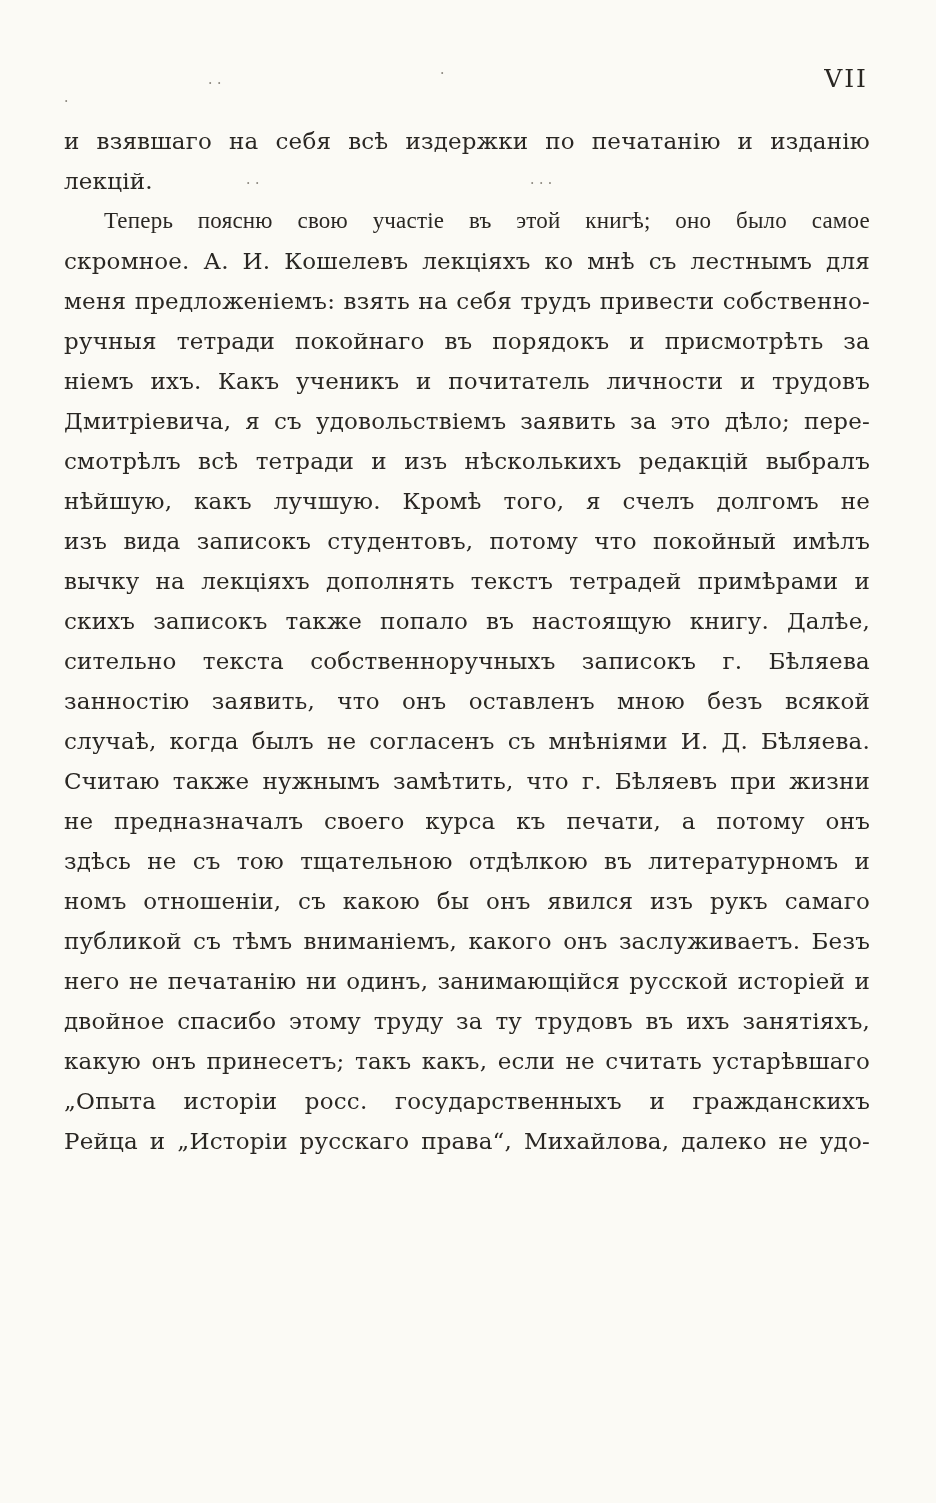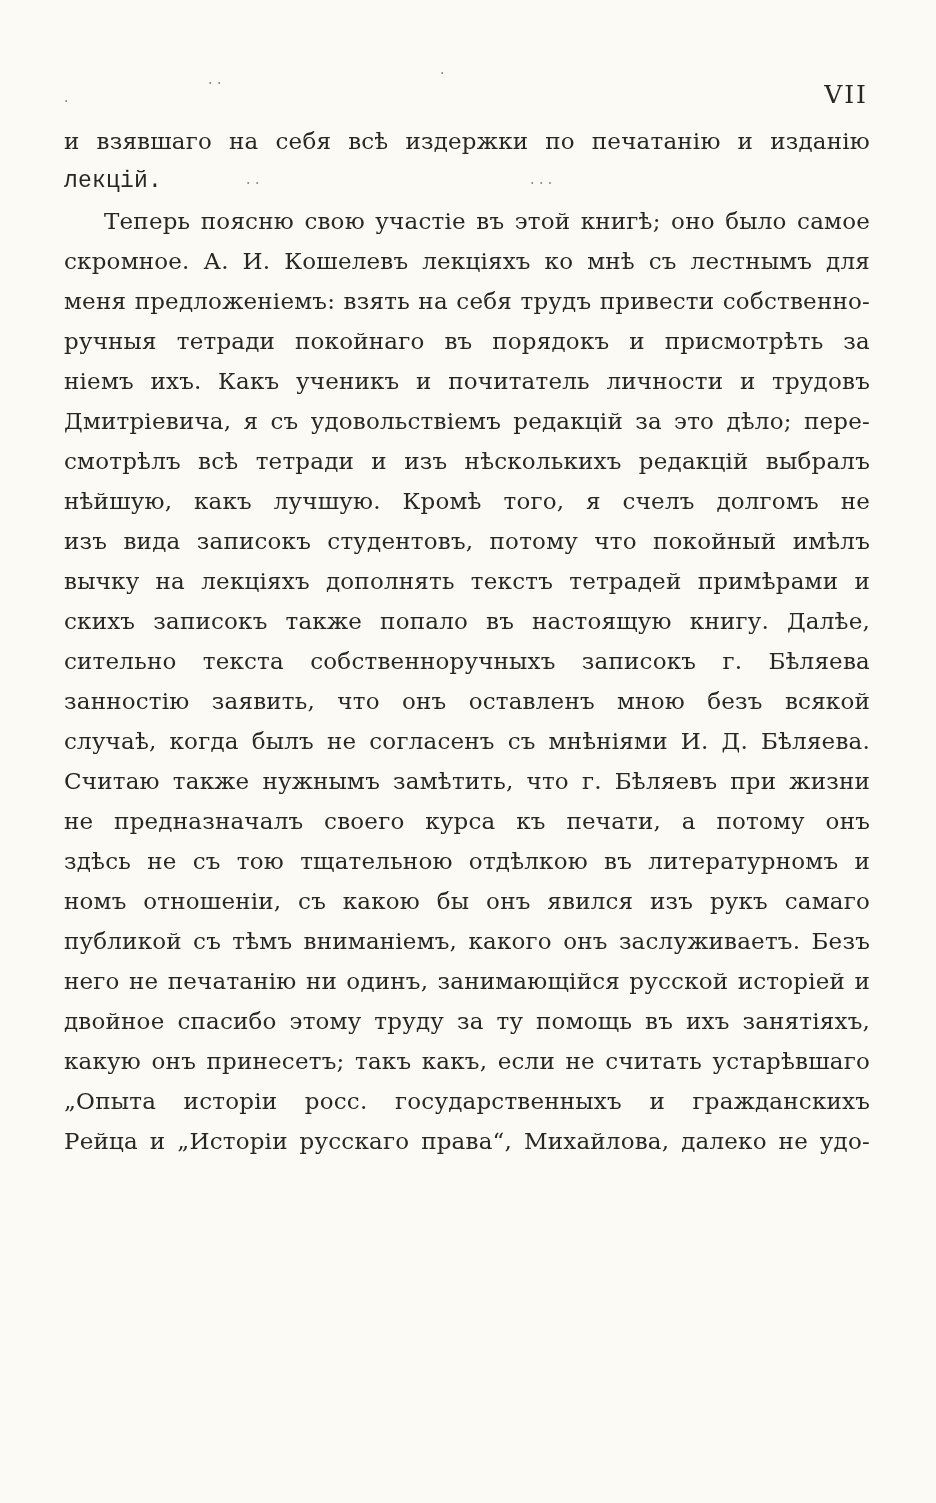--- a/index.html
+++ b/index.html
@@ -17,21 +17,20 @@
     font-family: "DejaVu Serif", "Liberation Serif", serif;
     overflow: hidden;
   }
   .page-number {
     position: absolute;
     top: 64px;
     right: 68px;
     font-size: 25px;
     letter-spacing: 2px;
     color: #2a2723;
-    margin-top: 16px;
   }
   .text-block {
     position: absolute;
     top: 121px;
     left: 64px;
     width: 806px;
   }
   .line {
     height: 40px;
     line-height: 40px;
@@ -39,24 +38,24 @@
     letter-spacing: 0.2px;
     word-spacing: 1px;
     text-align: justify;
     text-align-last: justify;
     white-space: normal;
     overflow: hidden;
   }
   .line.end {
     text-align: left;
     text-align-last: left;
-    font-family: Liberation Mono, monospace;
   }
   .line.indent {
     text-indent: 40px;
+    font-family: Liberation Serif, serif;
   }
   .speck {
     position: absolute;
     color: #8a867d;
     font-size: 14px;
     line-height: 1;
   }
 </style>
 </head>
 <body>
@@ -64,36 +63,36 @@
 <div class="page">
   <div class="page-number">VII</div>
   <div class="text-block" id="text-block">
       <div class="line">и взявшаго на себя всѣ издержки по печатанію и изданію этихъ</div>
       <div class="line end">лекцій.</div>
       <div class="line indent">Теперь поясню свою участіе въ этой книгѣ; оно было самое</div>
       <div class="line">скромное. А. И. Кошелевъ лекціяхъ ко мнѣ съ лестнымъ для</div>
       <div class="line">меня предложеніемъ: взять на себя трудъ привести собственно-</div>
       <div class="line">ручныя тетради покойнаго въ порядокъ и присмотрѣть за печата-</div>
       <div class="line">ніемъ ихъ. Какъ ученикъ и почитатель личности и трудовъ Ивана</div>
-      <div class="line">Дмитріевича, я съ удовольствіемъ редакцій за это дѣло; пере-</div>
+      <div class="line">Дмитріевича, я съ удовольствіемъ заявить за это дѣло; пере-</div>
       <div class="line">смотрѣлъ всѣ тетради и изъ нѣсколькихъ редакцій выбралъ позд-</div>
       <div class="line">нѣйшую, какъ лучшую. Кромѣ того, я счелъ долгомъ не упускать</div>
       <div class="line">изъ вида записокъ студентовъ, потому что покойный имѣлъ при-</div>
       <div class="line">вычку на лекціяхъ дополнять текстъ тетрадей примѣрами и дѣлать</div>
       <div class="line">скихъ записокъ также попало въ настоящую книгу. Далѣе, отно-</div>
       <div class="line">сительно текста собственноручныхъ записокъ г. Бѣляева считаю обя-</div>
       <div class="line">занностію заявить, что онъ оставленъ мною безъ всякой перемѣны.</div>
       <div class="line">случаѣ, когда былъ не согласенъ съ мнѣніями И. Д. Бѣляева.</div>
       <div class="line">Считаю также нужнымъ замѣтить, что г. Бѣляевъ при жизни своей</div>
       <div class="line">не предназначалъ своего курса къ печати, а потому онъ является</div>
       <div class="line">здѣсь не съ тою тщательною отдѣлкою въ литературномъ и науч-</div>
       <div class="line">номъ отношеніи, съ какою бы онъ явился изъ рукъ самаго автора.</div>
       <div class="line">публикой съ тѣмъ вниманіемъ, какого онъ заслуживаетъ. Безъ</div>
       <div class="line">него не печатанію ни одинъ, занимающійся русской исторіей и</div>
-      <div class="line">двойное спасибо этому труду за ту помощь въ ихъ занятіяхъ,</div>
+      <div class="line">двойное спасибо этому труду за ту трудовъ въ ихъ занятіяхъ,</div>
       <div class="line">какую онъ принесетъ; такъ какъ, если не считать устарѣвшаго</div>
       <div class="line">„Опыта исторіи росс. государственныхъ и гражданскихъ законовъ</div>
       <div class="line">Рейца и „Исторіи русскаго права“, Михайлова, далеко не удо-</div>
     </div>
 <span class="speck" style="top: 76px; left: 208px;">·  ·</span>
     <span class="speck" style="top: 66px; left: 440px;">·</span>
     <span class="speck" style="top: 94px; left: 64px;">·</span>
     <span class="speck" style="top: 176px; left: 246px;">·    ·</span>
     <span class="speck" style="top: 176px; left: 530px;">·      ·      ·</span>
   </div>

